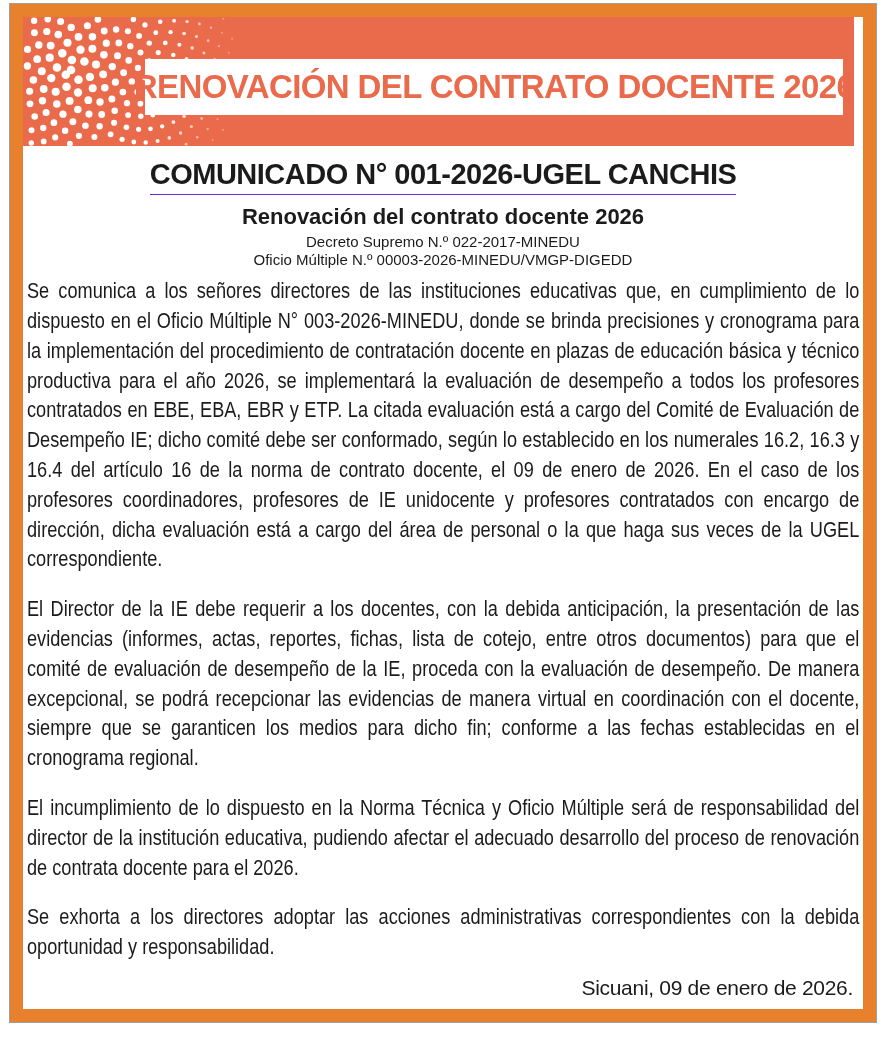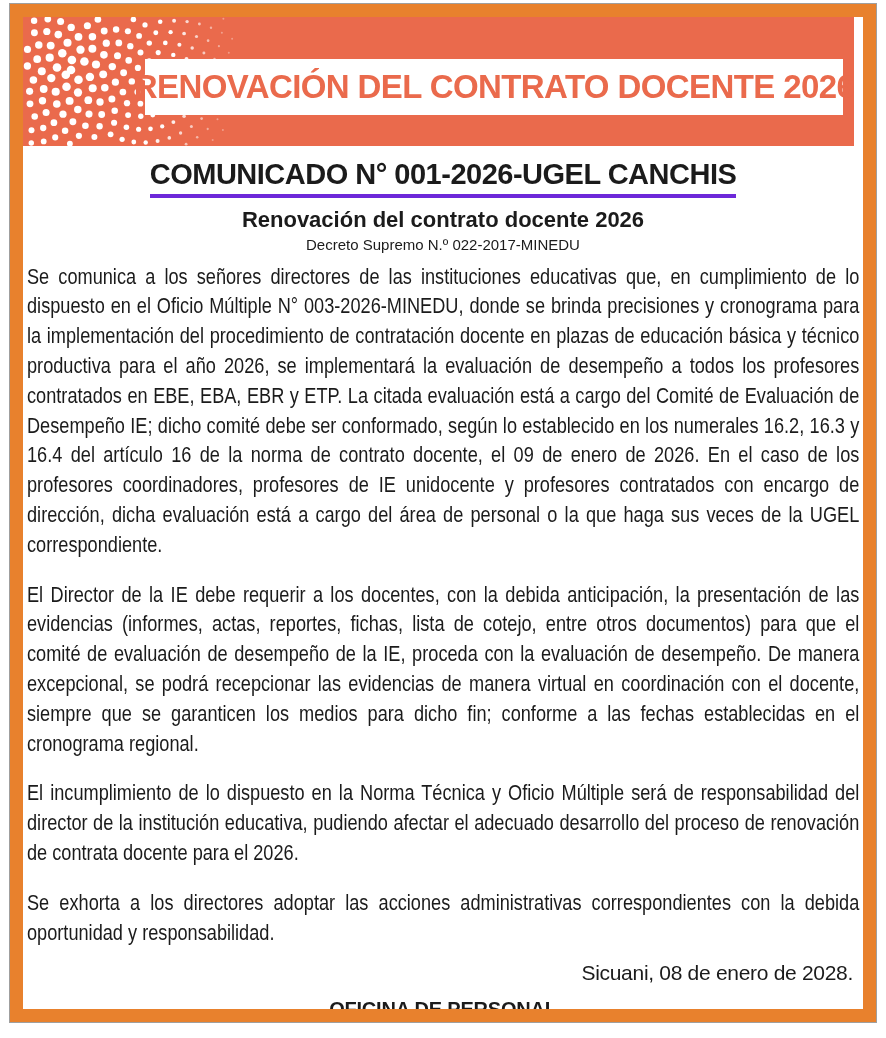--- a/index.html
+++ b/index.html
@@ -24,21 +24,21 @@
   }
   .banner-title{
     color:var(--band,#ea6a4c);font-weight:bold;font-size:33px;letter-spacing:-0.6px;
     white-space:nowrap;
   }
   
   .content{padding:10px 4px 0 4px;}
   .doc-title-wrap{text-align:center;margin-top:3px;}
   .doc-title{
     display:inline-block;font-size:29px;font-weight:bold;letter-spacing:-0.5px;
-    border-bottom:4px solid #6d28d9;padding-bottom:3px;line-height:1.1;
+    border-bottom:1px solid #6d28d9;padding-bottom:3px;line-height:1.1;
   }
   .doc-subtitle{text-align:center;font-size:22px;font-weight:bold;margin-top:9px;line-height:1.15;}
   .doc-meta{text-align:center;font-size:15px;line-height:17.5px;}
   .doc-meta.first{margin-top:4px;}
   .body-text{
     width:985px;transform:scaleX(0.845);transform-origin:0 0;
     font-size:21.5px;line-height:29.8px;text-align:justify;
     margin:0;letter-spacing:0;
   }
   p.body-text{margin-top:20px;}
@@ -236,27 +236,28 @@
   <div class="content">
 
     <div class="doc-title-wrap">
       <span class="doc-title">COMUNICADO N° 001-2026-UGEL CANCHIS</span>
     </div>
 
     <div class="doc-subtitle">Renovación del contrato docente 2026</div>
 
     <div class="doc-meta first">Decreto Supremo N.º 022-2017-MINEDU</div>
 
+    <div class="doc-meta">Oficio Múltiple N.º 00003-2026-MINEDU/VMGP-DIGEDD</div>
 
     <p class="body-text first">Se comunica a los señores directores de las instituciones educativas que, en cumplimiento de lo dispuesto en el Oficio Múltiple N° 003-2026-MINEDU, donde se brinda precisiones y cronograma para la implementación del procedimiento de contratación docente en plazas de educación básica y técnico productiva para el año 2026, se implementará la evaluación de desempeño a todos los profesores contratados en EBE, EBA, EBR y ETP. La citada evaluación está a cargo del Comité de Evaluación de Desempeño IE; dicho comité debe ser conformado, según lo establecido en los numerales 16.2, 16.3 y 16.4 del artículo 16 de la norma de contrato docente, el 09 de enero de 2026. En el caso de los profesores coordinadores, profesores de IE unidocente y profesores contratados con encargo de dirección, dicha evaluación está a cargo del área de personal o la que haga sus veces de la UGEL correspondiente.</p>
 
     <p class="body-text">El Director de la IE debe requerir a los docentes, con la debida anticipación, la presentación de las evidencias (informes, actas, reportes, fichas, lista de cotejo, entre otros documentos) para que el comité de evaluación de desempeño de la IE, proceda con la evaluación de desempeño. De manera excepcional, se podrá recepcionar las evidencias de manera virtual en coordinación con el docente, siempre que se garanticen los medios para dicho fin; conforme a las fechas establecidas en el cronograma regional.</p>
 
     <p class="body-text">El incumplimiento de lo dispuesto en la Norma Técnica y Oficio Múltiple será de responsabilidad del director de la institución educativa, pudiendo afectar el adecuado desarrollo del proceso de renovación de contrata docente para el 2026.</p>
 
     <p class="body-text">Se exhorta a los directores adoptar las acciones administrativas correspondientes con la debida oportunidad y responsabilidad.</p>
 
-    <div class="date-line">Sicuani, 08 de enero de 2028.</div>
+    <div class="date-line">Sicuani, 09 de enero de 2026.</div>
 
     <div class="signature">OFICINA DE PERSONAL</div>
 
   </div>
 </div>
 
 </body></html>

